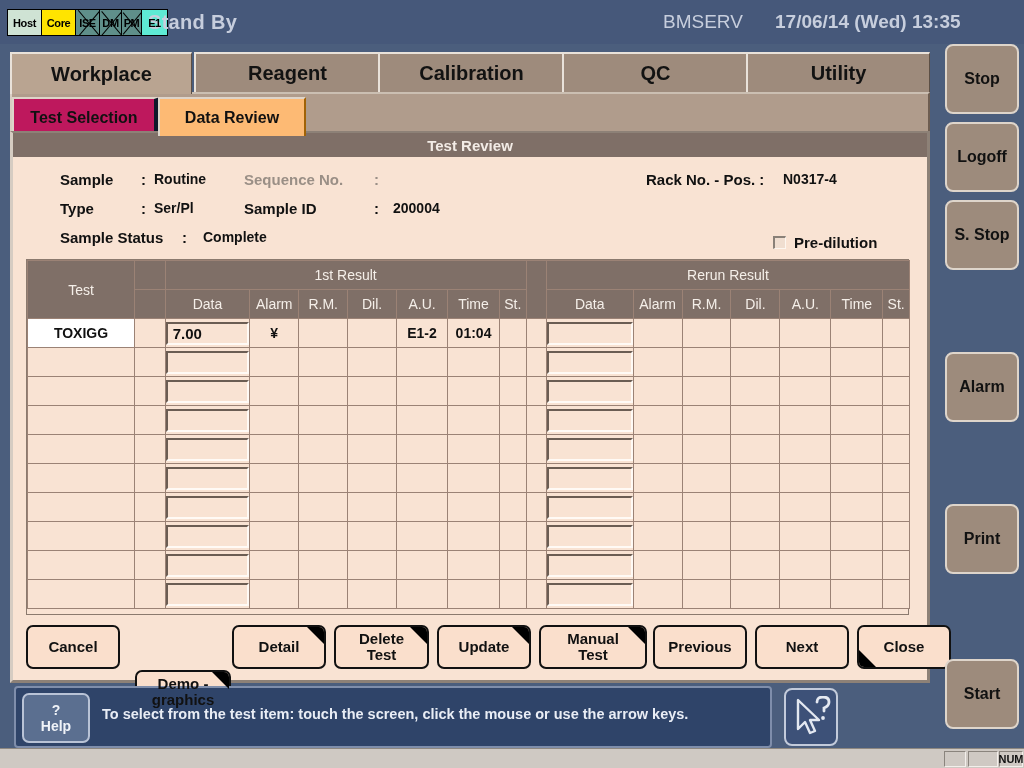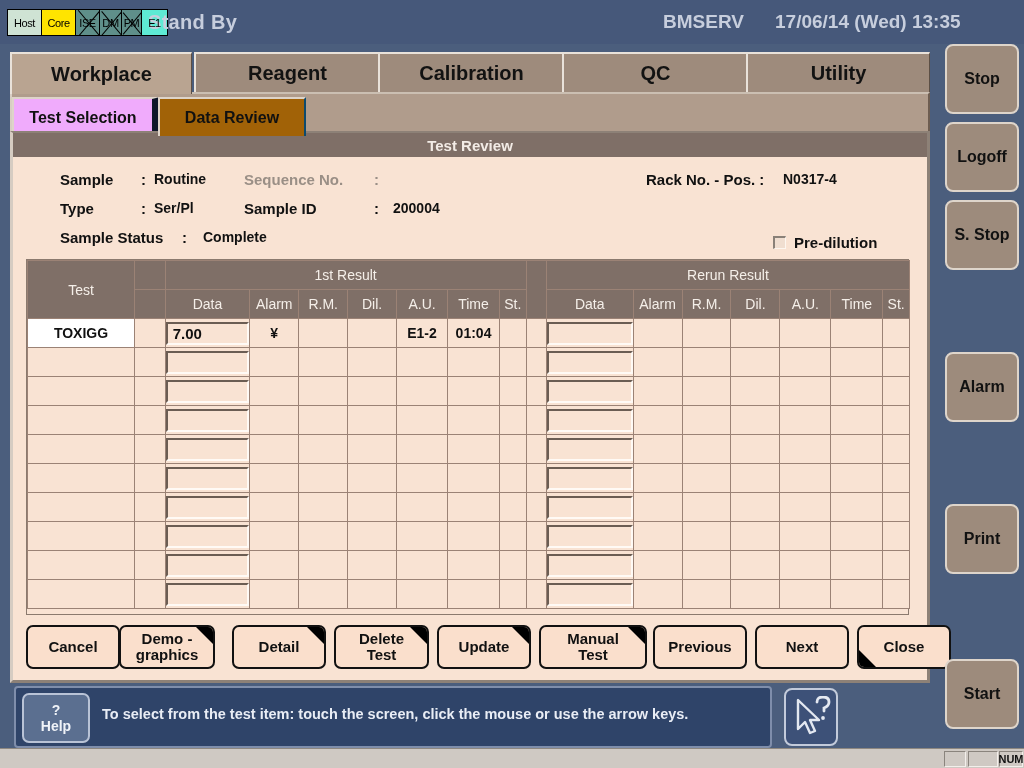--- a/index.html
+++ b/index.html
@@ -25,21 +25,21 @@
   #statusblocks {
     position: absolute; left: 7px; top: 9px;
     height: 27px;
     display: flex;
     border: 1px solid #000;
     background: #000;
   }
   .sblock {
     height: 25px;
     display: flex; align-items: center; justify-content: center;
-    font-size: 11px; font-weight: normal; color: #000;
+    font-size: 11px; font-weight: bold; color: #000;
     border-right: 1px solid #000;
     position: relative;
     letter-spacing: -0.4px;
     overflow: hidden;
   }
   .sblock:last-child { border-right: none; }
   .sblock.crossed::before,
   .sblock.crossed::after {
     content: ""; position: absolute; left: -4px; top: 50%;
     width: 150%; height: 1px; background: #000;
@@ -49,21 +49,21 @@
   .sblock.crossed::after  { transform: rotate(-50deg); }
   .sblock span { position: relative; z-index: 2; }
 
   #standby {
     position: absolute; left: 148px; top: 11px;
     font-size: 20px; font-weight: bold; color: #c7cedd;
     letter-spacing: 0.3px;
   }
   #servername {
     position: absolute; left: 663px; top: 11px;
-    font-size: 19px; font-weight: bold; color: #c7cedd;
+    font-size: 19px; font-weight: normal; color: #c7cedd;
   }
   #datetime {
     position: absolute; left: 775px; top: 11px;
     font-size: 19px; font-weight: bold; color: #c7cedd;
   }
 
   
   #maintabs {
     position: absolute; left: 10px; top: 52px; width: 920px; height: 40px;
   }
@@ -89,29 +89,29 @@
     position: absolute; left: 10px; top: 92px; width: 920px; height: 42px;
     background: #b09c8c;
     border-top: 2px solid #cbbfb2;
     border-left: 2px solid #d8cec3;
     border-right: 2px solid #6d5d51;
   }
   .stab {
     position: absolute; top: 3px; height: 39px;
     display: flex; align-items: center; justify-content: center;
     font-size: 16px; font-weight: bold; color: #111;
-    background: #f0abfc;
+    background: #be185d;
     border-top: 2px solid #ded4c9;
     border-left: 2px solid #ded4c9;
-    border-right: 8px solid #0f172a;
+    border-right: 6px solid #0f172a;
     cursor: pointer;
   }
   .stab.active {
-    background: #a16207;
-    border-right: 2px solid #0c4a6e;
+    background: #fdba74;
+    border-right: 2px solid #a16207;
     z-index: 4;
   }
 
   
   #panel {
     position: absolute; left: 10px; top: 131px; width: 920px; height: 552px;
     background: #f9e3d3;
     border-left: 3px solid #d6ccc2;
     border-top: 2px solid #8d8177;
     border-right: 3px solid #8d8177;
@@ -654,21 +654,21 @@
               <td class="valcell cell"></td>
             </tr>
           </tbody>
       </table>
     </div>
 
     <div id="actions">
         <div class="abtn" style="left: 0px; width: 94px; justify-content: center;">
           <div class="lbl">Cancel</div>
         </div>
-        <div class="abtn corner-tr" style="left: 93px; width: 96px;">
+        <div class="abtn corner-tr" style="left: 109px; width: 96px; margin-top: 45px;">
           <div class="lbl">Demo -<br>graphics</div>
         </div>
         <div class="abtn corner-tr" style="left: 206px; width: 94px;">
           <div class="lbl">Detail</div>
         </div>
         <div class="abtn corner-tr" style="left: 308px; width: 95px;">
           <div class="lbl">Delete<br>Test</div>
         </div>
         <div class="abtn corner-tr" style="left: 411px; width: 94px;">
           <div class="lbl">Update</div>

